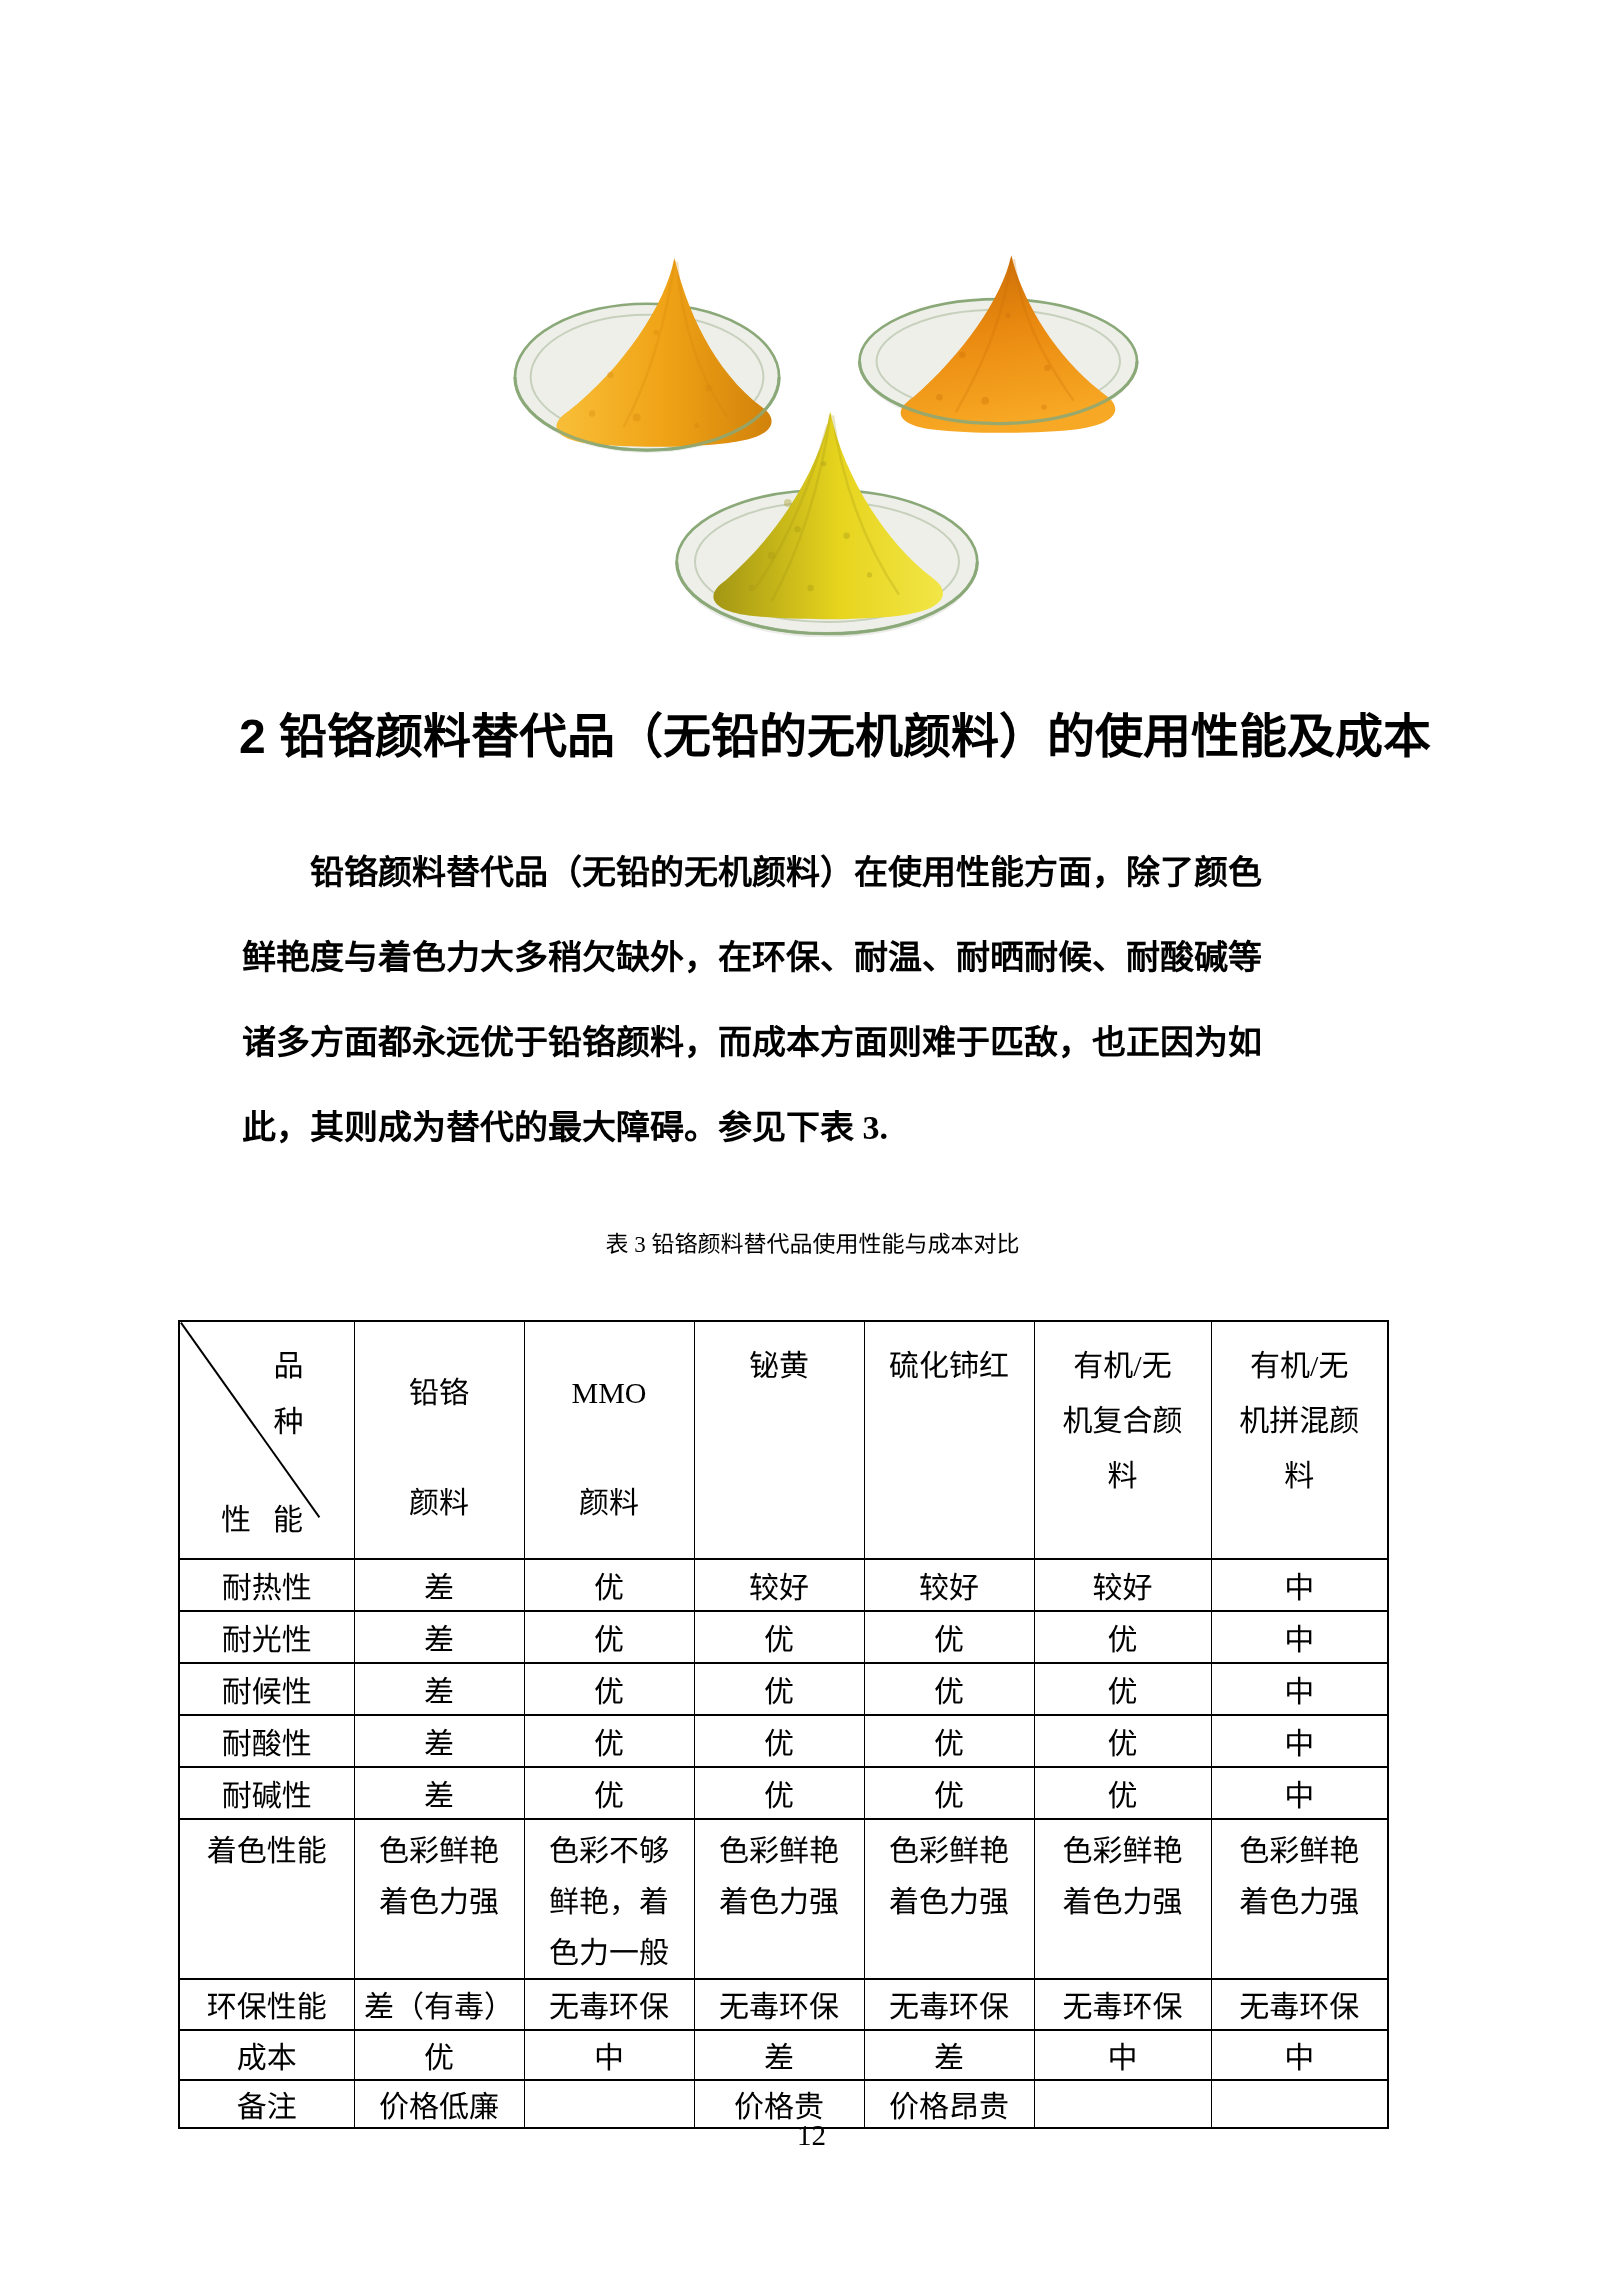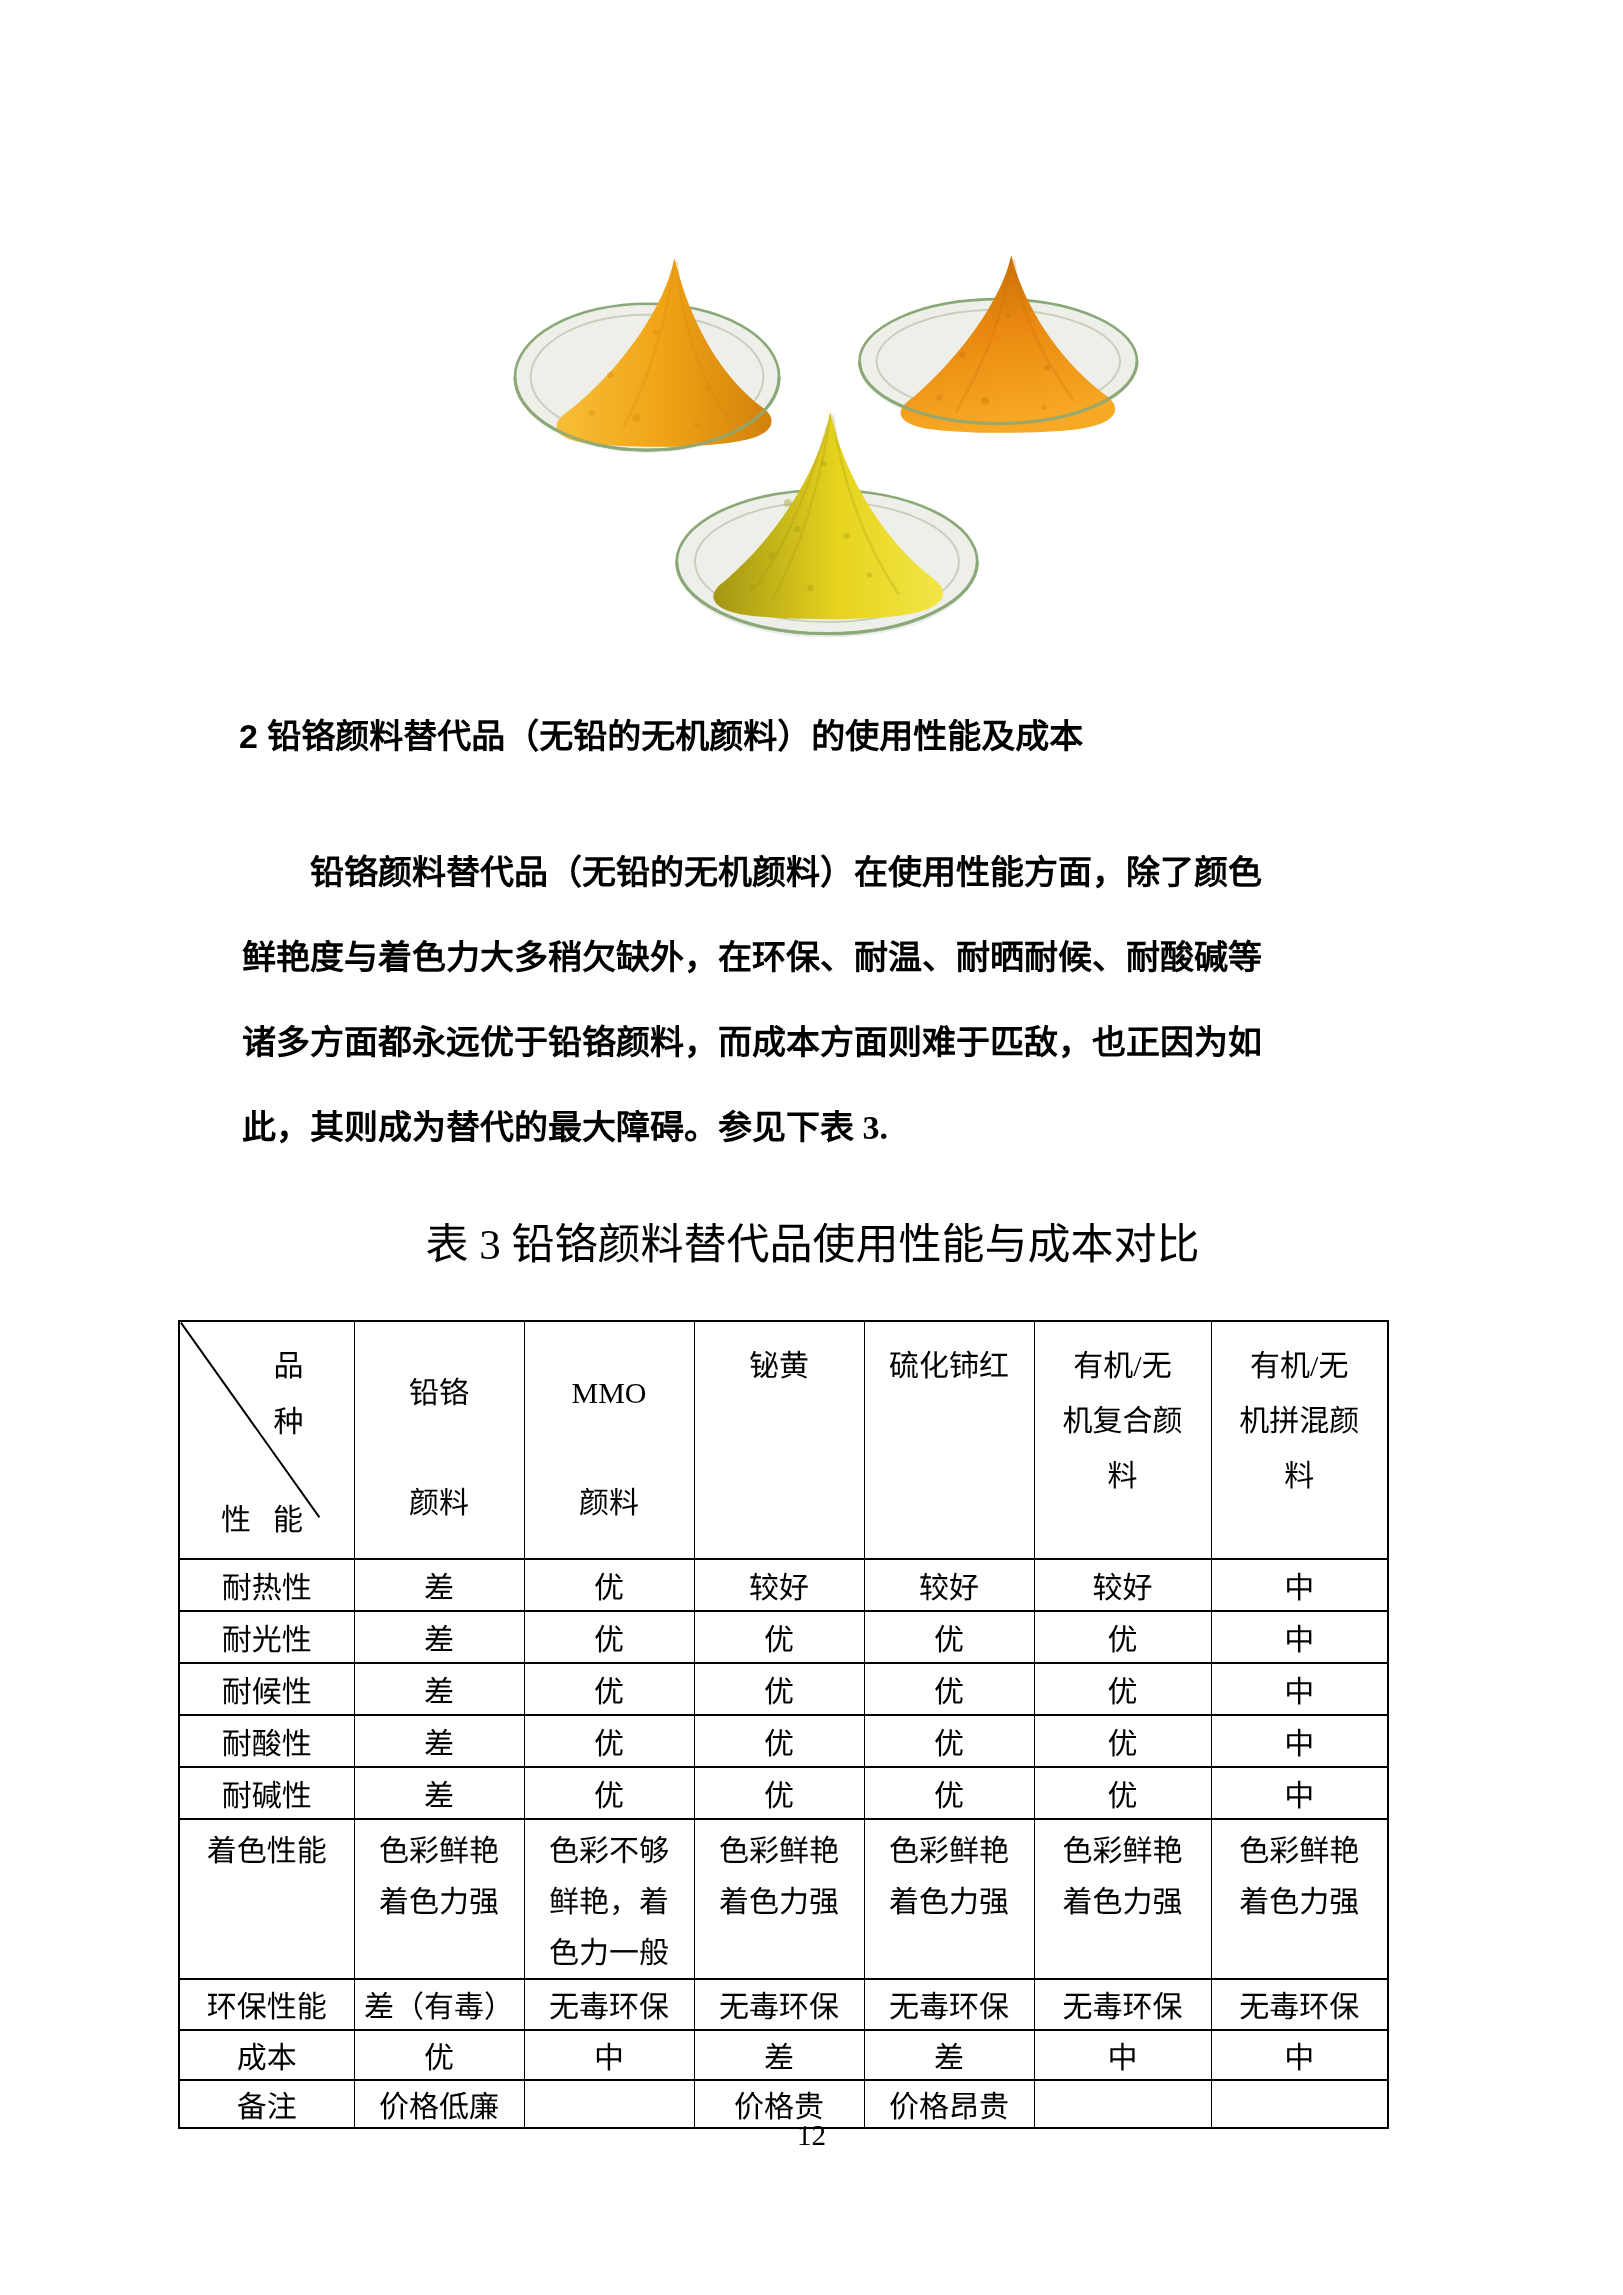--- a/index.html
+++ b/index.html
@@ -13,34 +13,34 @@
   .figure{position:absolute;left:504px;top:241px;width:681px;height:409px;}
   .dish-group{position:absolute;}
   .dish-left{left:7.9px;top:13px;}
   .dish-right{left:347px;top:9.2px;}
   .dish-bottom{left:169px;top:164px;}
 
   
   .heading{
     position:absolute;left:239px;top:713px;width:1178px;margin:0;
     font-family:"Liberation Sans","DejaVu Sans",sans-serif;
-    font-weight:bold;font-size:34px;line-height:47px;white-space:nowrap;
+    font-weight:bold;font-size:48px;line-height:47px;white-space:nowrap;
   }
 
   
   .body-text{
     position:absolute;left:242px;top:830px;width:1141px;margin:0;
     font-size:34px;line-height:85px;text-indent:2em;
     white-space:pre-line;text-align:justify;font-weight:bold;
   }
 
   
   .caption{
     position:absolute;left:242px;top:1222px;width:1141px;
-    font-size:43px;line-height:46px;text-align:center;
+    font-size:23px;line-height:46px;text-align:center;
   }
 
   
   .perf-table{
     position:absolute;left:178px;top:1320px;width:1209px;
     border-collapse:collapse;table-layout:fixed;
     font-size:30px;border:2.6px solid #000;
   }
   .perf-table th,.perf-table td{
     border:1.3px solid #000;border-top-width:2.6px;border-bottom-width:2.6px;

